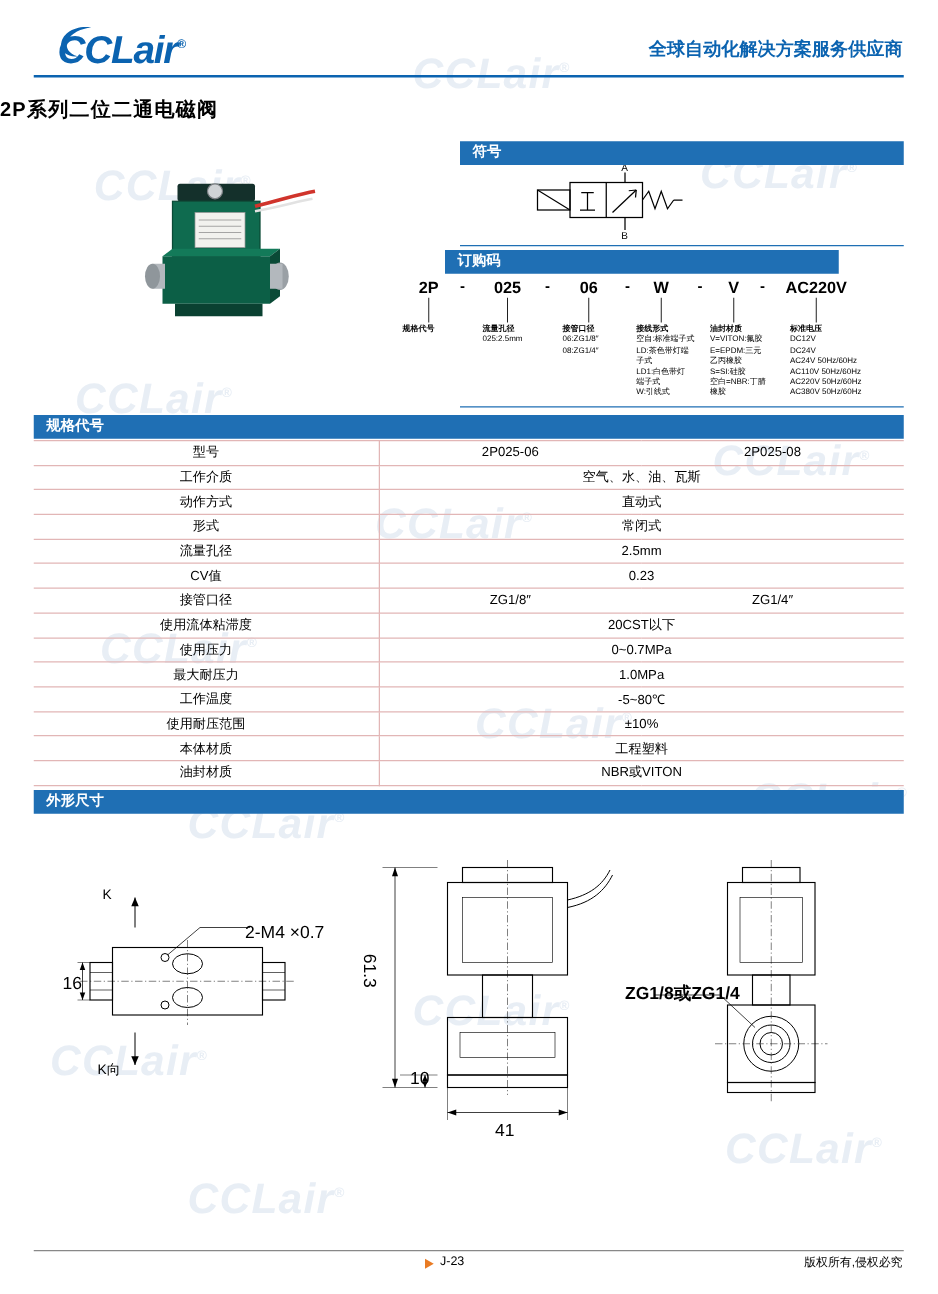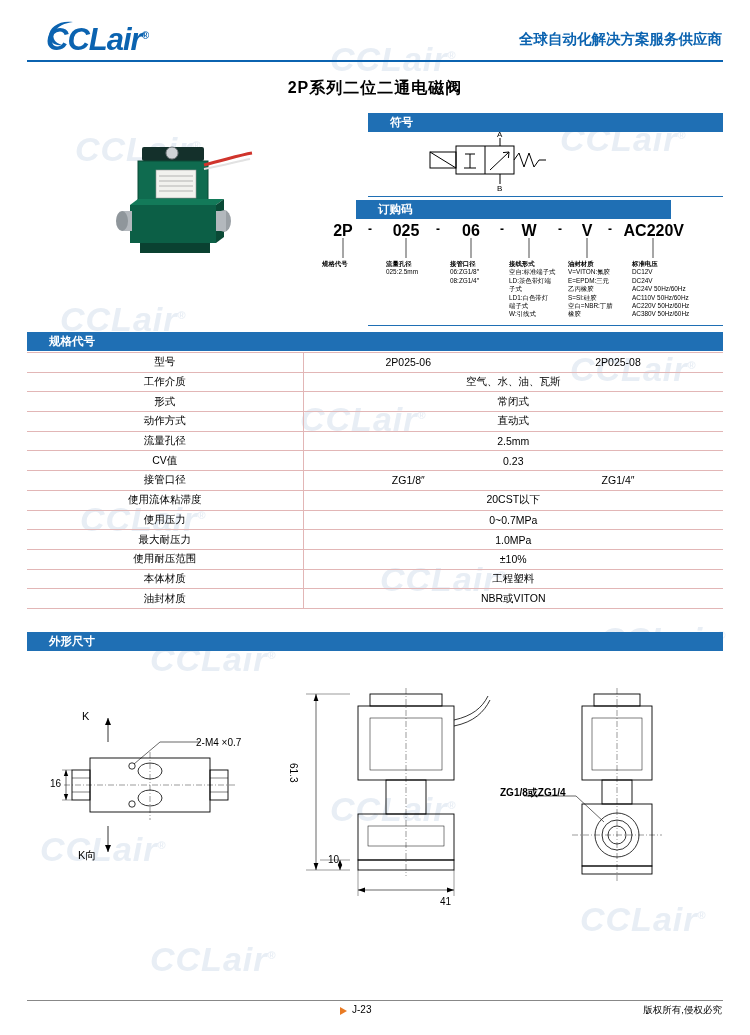--- a/index.html
+++ b/index.html
@@ -23,51 +23,51 @@
 
   
   .header { position:absolute; left:0; top:0; width:750px; height:62px; z-index:2; }
   .logo { position:absolute; left:46px; top:22px; font-size:31px; font-weight:bold; font-style:italic; color:#0b63b0; letter-spacing:-1px;}
   .logo sup { font-size:10px; font-style:normal; vertical-align:super; }
   .logo-swoosh { position:absolute; left:46px; top:18px; width:30px; height:30px; }
   .slogan { position:absolute; right:28px; top:30px; font-size:14.5px; font-weight:bold; color:#0b63b0; }
   .hdr-line { position:absolute; left:27px; top:60px; width:696px; height:2px; background:#0b63b0; }
 
   
-  .doc-title { position:absolute; left:0; top:78px; width:750px; text-align:center;
+  .doc-title { position:absolute; left:0; top:78px; width:750px; text-align:left;
                font-size:16px; font-weight:bold; letter-spacing:1px; z-index:2;}
 
   
   .bar {
     position:absolute; height:19px; line-height:19px;
     background:#1f6fb4; color:#fff; font-size:11.5px; font-weight:bold;
-    padding-left:22px; z-index:3;
+    padding-left:10px; z-index:3;
   }
   .bar-underline { position:absolute; height:1px; background:#1f6fb4; z-index:2; }
 
   
   .symbol-box { position:absolute; left:368px; top:132px; width:355px; height:60px; z-index:2; }
   
   .order-box { position:absolute; left:300px; top:222px; width:423px; z-index:2; }
   .order-codes { position:relative; height:20px; }
-  .ocode { position:absolute; font-size:16px; font-weight:bold; text-align:center; }
+  .ocode { position:absolute; font-size:13px; font-weight:bold; text-align:center; }
   .odash { position:absolute; font-size:12px; font-weight:bold; }
   .ocol { position:absolute; font-size:6.4px; line-height:8.4px; white-space:pre-line; }
 
   
   .spec-tbl { position:absolute; left:27px; top:352px; width:696px; border-collapse:collapse; z-index:2; }
   .spec-tbl td { border-top:1px solid #e2b6b6; border-bottom:1px solid #e2b6b6;
                  height:19.7px; font-size:10.5px; text-align:center; }
   .spec-tbl td.lbl { width:276px; border-right:1px solid #e2b6b6; }
   .spec-tbl td.val { width:210px; }
   .spec-tbl tr:first-child td { border-top:1px solid #e2b6b6; }
 
   
   .dim-area { position:absolute; left:0; top:668px; width:750px; height:300px; z-index:2; }
-  .dimtxt { position:absolute; font-size:10px; }
+  .dimtxt { position:absolute; font-size:14px; }
   .dimtxt.v { writing-mode:vertical-rl; }
 
   
   .footer-line { position:absolute; left:27px; top:1000px; width:696px; height:1px; background:#888; z-index:2;}
   .page-no { position:absolute; left:352px; top:1004px; font-size:10px; z-index:2;}
   .page-tri { position:absolute; left:340px; top:1007px; width:0;height:0;
               border-left:7px solid #e97b24; border-top:4px solid transparent; border-bottom:4px solid transparent; z-index:2;}
   .copyright { position:absolute; right:28px; top:1004px; font-size:9.5px; z-index:2;}
 
   svg { display:block; }
@@ -166,21 +166,21 @@
       <div class="ocode" style="left:28px;  width:30px;">2P</div>
       <div class="odash" style="left:68px;">-</div>
       <div class="ocode" style="left:88px;  width:36px;">025</div>
       <div class="odash" style="left:136px;">-</div>
       <div class="ocode" style="left:155px; width:32px;">06</div>
       <div class="odash" style="left:200px;">-</div>
       <div class="ocode" style="left:218px; width:22px;">W</div>
       <div class="odash" style="left:258px;">-</div>
       <div class="ocode" style="left:278px; width:18px;">V</div>
       <div class="odash" style="left:308px;">-</div>
-      <div class="ocode" style="left:322px; width:62px;text-align:right;">AC220V</div>
+      <div class="ocode" style="left:322px; width:62px;">AC220V</div>
     </div>
 
     <svg style="position:absolute;left:0;top:16px" width="423" height="22">
       <path d="M43 0 L43 20" class="st" stroke-width="0.7"></path>
       <path d="M106 0 L106 20" class="st" stroke-width="0.7"></path>
       <path d="M171 0 L171 20" class="st" stroke-width="0.7"></path>
       <path d="M229 0 L229 20" class="st" stroke-width="0.7"></path>
       <path d="M287 0 L287 20" class="st" stroke-width="0.7"></path>
       <path d="M353 0 L353 20" class="st" stroke-width="0.7"></path>
     </svg>
@@ -218,26 +218,26 @@
         <tr>
       <td class="lbl">型号</td>
       <td class="val">2P025-06</td>
       <td class="val">2P025-08</td>
     </tr>
     <tr>
       <td class="lbl">工作介质</td>
       <td colspan="2">空气、水、油、瓦斯</td>
     </tr>
     <tr>
+      <td class="lbl">动作方式</td>
+      <td colspan="2">直动式</td>
+    </tr>
+    <tr>
       <td class="lbl">形式</td>
       <td colspan="2">常闭式</td>
-    </tr>
-    <tr>
-      <td class="lbl">动作方式</td>
-      <td colspan="2">直动式</td>
     </tr>
     <tr>
       <td class="lbl">流量孔径</td>
       <td colspan="2">2.5mm</td>
     </tr>
     <tr>
       <td class="lbl">CV值</td>
       <td colspan="2">0.23</td>
     </tr>
     <tr>
@@ -249,20 +249,24 @@
       <td class="lbl">使用流体粘滞度</td>
       <td colspan="2">20CST以下</td>
     </tr>
     <tr>
       <td class="lbl">使用压力</td>
       <td colspan="2">0~0.7MPa</td>
     </tr>
     <tr>
       <td class="lbl">最大耐压力</td>
       <td colspan="2">1.0MPa</td>
+    </tr>
+    <tr>
+      <td class="lbl">工作温度</td>
+      <td colspan="2">-5~80℃</td>
     </tr>
     <tr>
       <td class="lbl">使用耐压范围</td>
       <td colspan="2">±10%</td>
     </tr>
     <tr>
       <td class="lbl">本体材质</td>
       <td colspan="2">工程塑料</td>
     </tr>
     <tr>
@@ -346,21 +350,21 @@
       <path d="M40 194 l-2.2 -5 l4.4 0 z" fill="#000"></path>
 
       <line x1="58" y1="214" x2="154" y2="214" class="st" stroke-width="0.6"></line>
       <path d="M58 214 l7 -2.4 l0 4.8 z" fill="#000"></path>
       <path d="M154 214 l-7 -2.4 l0 4.8 z" fill="#000"></path>
       <line x1="58" y1="194" x2="58" y2="220" class="st" stroke-width="0.4"></line>
       <line x1="154" y1="194" x2="154" y2="220" class="st" stroke-width="0.4"></line>
     </svg>
     <div class="dimtxt v" style="left:288px; top:95px;">61.3</div>
     <div class="dimtxt" style="left:328px; top:186px;">10</div>
-    <div class="dimtxt" style="left:396px; top:228px;margin-left:44px;">41</div>
+    <div class="dimtxt" style="left:396px; top:228px;">41</div>
 
     <svg style="position:absolute;left:520px;top:8px" width="200" height="250" viewBox="0 0 200 250">
       <rect x="74" y="18" width="46" height="12" class="st" stroke-width="0.9"></rect>
       <rect x="62" y="30" width="70" height="74" class="st" stroke-width="0.9"></rect>
       <rect x="72" y="42" width="50" height="52" class="st" stroke-width="0.5"></rect>
 
       <rect x="82" y="104" width="30" height="24" class="st" stroke-width="0.9"></rect>
 
       <rect x="62" y="128" width="70" height="62" class="st" stroke-width="0.9"></rect>
       <circle cx="97" cy="159" r="22" class="st" stroke-width="0.8"></circle>

